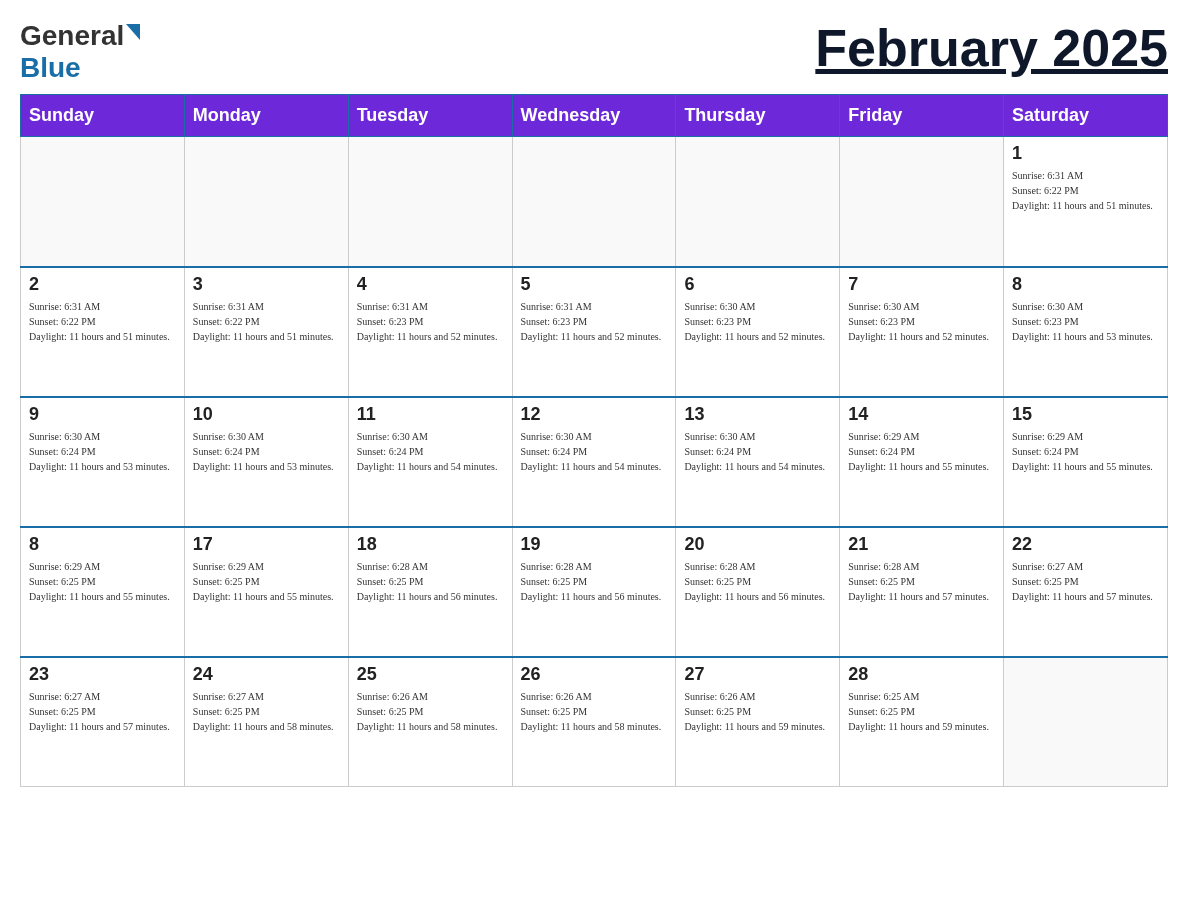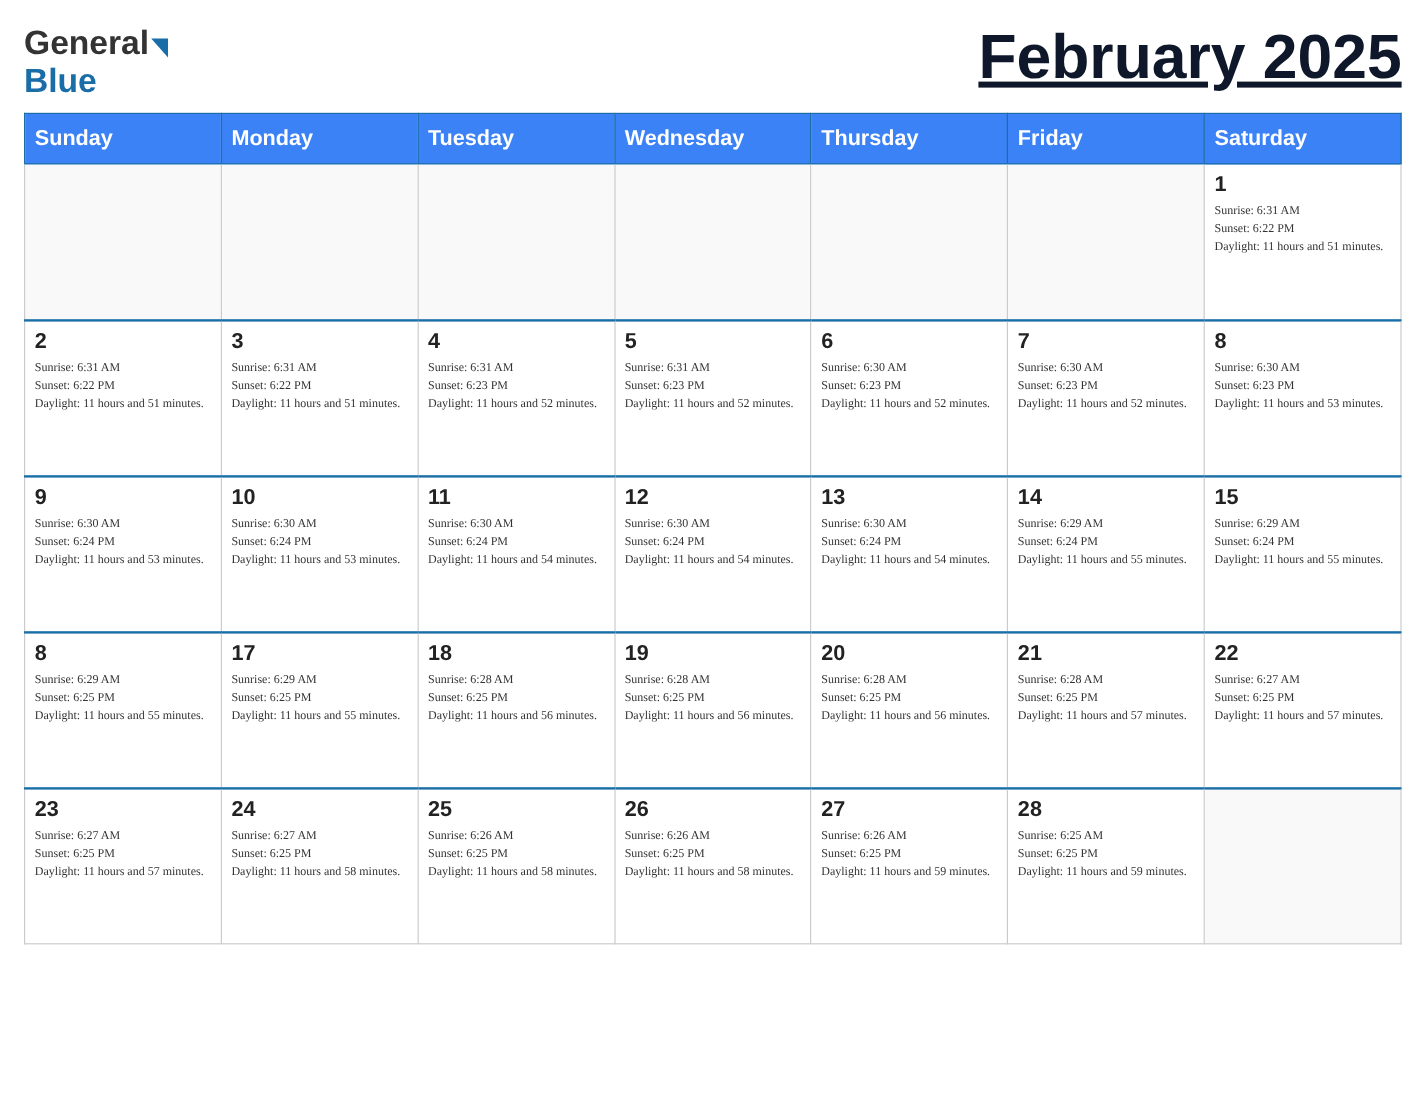--- a/index.html
+++ b/index.html
@@ -19,21 +19,20 @@
     .logo {
       display: flex;
       flex-direction: column;
       align-items: flex-start;
     }
     .logo-text {
       font-size: 28px;
       font-weight: bold;
       color: #333;
       display: flex;
-      align-items: center;
     }
     .logo-general { color: #333; }
     .logo-arrow {
       width: 0; height: 0;
       border-left: 14px solid transparent;
       border-right: 0px solid transparent;
       border-top: 16px solid #1a6ea8;
       display: inline-block;
       margin: 0 2px;
       position: relative;
@@ -53,21 +52,21 @@
     .location {
       font-size: 22px;
       color: #444;
     }
     .calendar {
       width: 100%;
       border-collapse: collapse;
       margin-top: 10px;
     }
     .calendar th {
-      background-color: #3b82f6;
+      background-color: #6d28d9;
       color: #fff;
       padding: 10px 8px;
       font-size: 18px;
       font-weight: bold;
       text-align: left;
       border: 1px solid #1a6ea8;
     }
     .calendar td {
       border: 1px solid #ccc;
       vertical-align: top;

